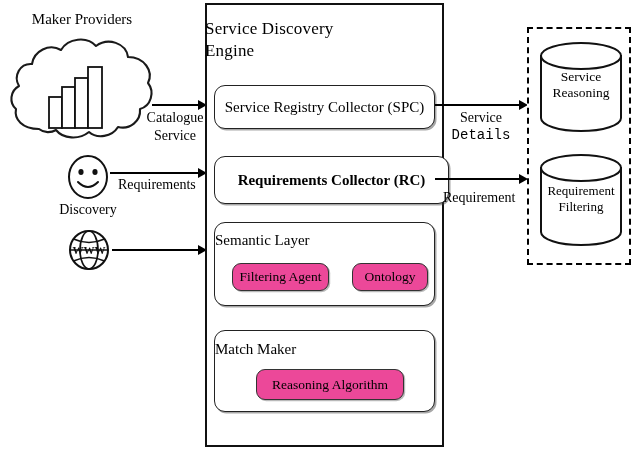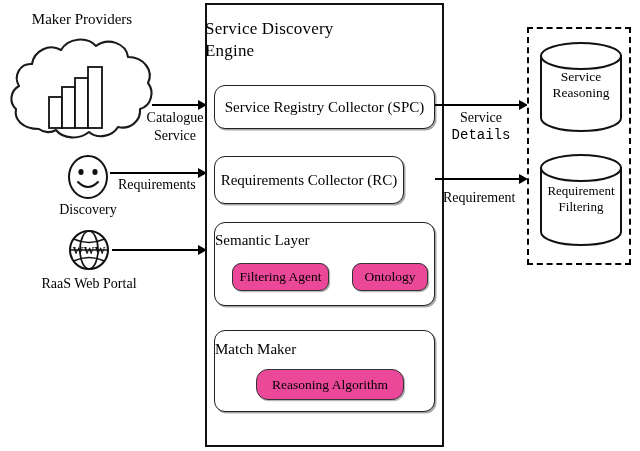--- a/index.html
+++ b/index.html
@@ -125,21 +125,20 @@
   <div id="globe-icon">
     <svg viewBox="0 0 42 44" width="42" height="44">
       <circle cx="21" cy="22" r="19" fill="#fff" stroke="#111" stroke-width="2"></circle>
       <ellipse cx="21" cy="22" rx="9" ry="19" fill="none" stroke="#111" stroke-width="1.7"></ellipse>
       <line x1="2" y1="22" x2="40" y2="22" stroke="#111" stroke-width="1.7"></line>
       <path d="M5.5 11 Q21 18 36.5 11" fill="none" stroke="#111" stroke-width="1.6"></path>
       <path d="M5.5 33 Q21 26 36.5 33" fill="none" stroke="#111" stroke-width="1.6"></path>
       <text x="21" y="26" font-family="Liberation Serif, serif" font-size="11" font-weight="bold" text-anchor="middle" fill="#111">WWW</text>
     </svg>
   </div>
-  <div class="lbl" style="left:18px;top:276px;width:142px;font-size:14px;">RaaS Web Portal</div>
 
   <div class="arrow-line" style="left:152px;top:104px;width:48px;"></div>
   <div class="arrow-head" style="left:198px;top:99.5px;"></div>
   <div class="lbl" style="left:144px;top:110px;width:62px;font-size:14px;">Catalogue</div>
   <div class="lbl" style="left:144px;top:128px;width:62px;font-size:14px;">Service</div>
 
   <div class="arrow-line" style="left:110px;top:172px;width:90px;"></div>
   <div class="arrow-head" style="left:198px;top:167.5px;"></div>
   <div class="lbl" style="left:118px;top:177px;width:92px;font-size:14px;text-align:left;">Requirements</div>
 
@@ -149,38 +148,38 @@
   <div id="engine-box"></div>
   <div id="engine-title">
     <div>Service Discovery</div>
     <div>Engine</div>
   </div>
 
   <div class="module" style="left:214px;top:85px;width:221px;height:44px;">
     <span>Service Registry Collector (SPC)</span>
   </div>
 
-  <div class="module" style="left:214px;top:156px;width:190px;height:48px;">
+  <div class="module" style="left:214px;top:156px;width:235px;height:48px;font-weight:bold;">
     <span>Requirements Collector (RC)</span>
   </div>
 
   <div class="module stack" style="left:214px;top:222px;width:221px;height:84px;">
     <div class="grp-title" style="top:9px;">Semantic Layer</div>
   </div>
   <div class="sub" style="left:232px;top:263px;width:97px;height:28px;">
     <span>Filtering Agent</span>
   </div>
   <div class="sub" style="left:352px;top:263px;width:76px;height:28px;">
     <span>Ontology</span>
   </div>
 
   <div class="module stack" style="left:214px;top:330px;width:221px;height:82px;">
     <div class="grp-title" style="top:10px;">Match Maker</div>
   </div>
-  <div class="sub" style="left:256px;top:369px;width:148px;height:31px;border-radius:12px;">
+  <div class="sub" style="left:256px;top:369px;width:148px;height:31px;">
     <span>Reasoning Algorithm</span>
   </div>
 
   <div class="arrow-line" style="left:435px;top:104px;width:88px;"></div>
   <div class="arrow-head" style="left:519px;top:99.5px;"></div>
   <div class="lbl" style="left:448px;top:110px;width:66px;font-size:14px;">Service</div>
   <div class="lbl" style="left:448px;top:128px;width:66px;font-size:14px;font-family:Liberation Mono, monospace;">Details</div>
 
   <div class="arrow-line" style="left:435px;top:178px;width:88px;"></div>
   <div class="arrow-head" style="left:519px;top:173.5px;"></div>

